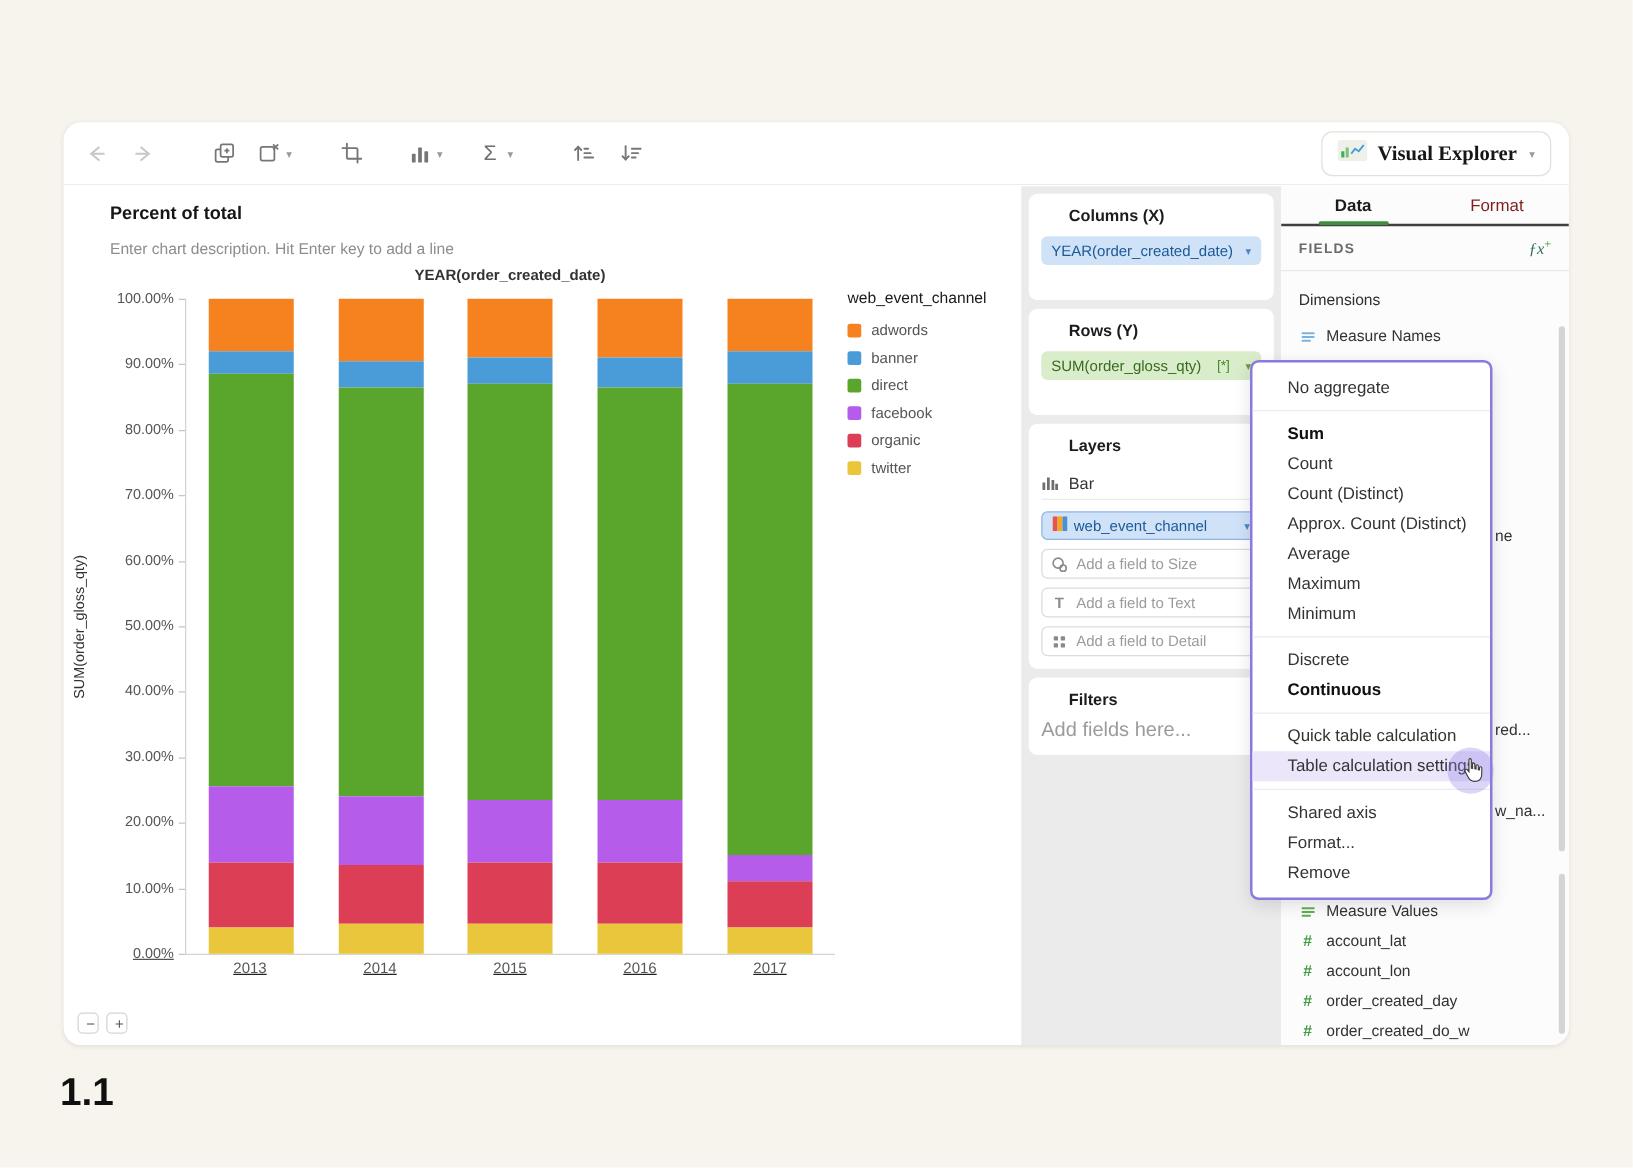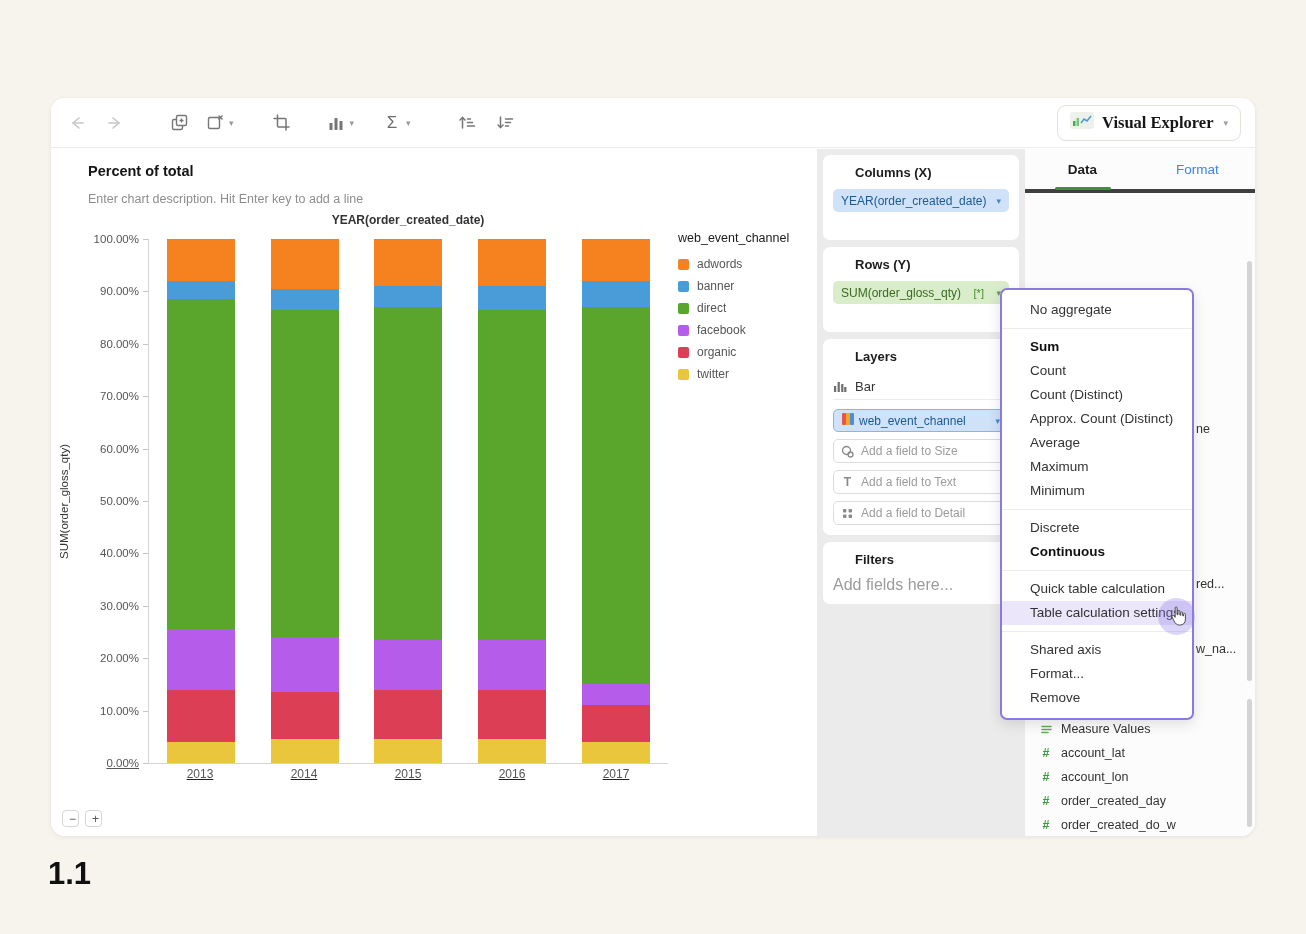--- a/index.html
+++ b/index.html
@@ -66,22 +66,22 @@
   .pill-marker { margin-left:auto; font-size:11px; color:#4a8a2a; }
   .pad-bottom { padding-bottom:28px; }
   .mark-row { height:27px; display:flex; align-items:center; gap:8px; border-bottom:1px solid #ececec; font-size:13px; color:#333; }
   .layer-pill { margin-top:9px; border:1px solid #8fb4e2; }
   .add-field { margin-top:7px; height:24px; border:1px solid #dcdcdc; border-radius:5px; display:flex; align-items:center; gap:7px; padding:0 7px; }
   .add-field .ph { font-size:12px; color:#9b9b9b; }
   .gray-ico { color:#8a8a8a; display:inline-flex; }
   .filters-ph { font-size:16px; color:#9b9b9b; }
   
   .fields-panel { position:absolute; left:974px; top:51px; right:0; bottom:0; background:#fcfcfc; border-radius:0 0 14px 0; }
-  .tabs { height:44px; display:flex; border-bottom:4px solid #404040; }
-  .tab { flex:1; display:flex; align-items:center; justify-content:center; font-size:13.5px; color:#3b82f6; }
+  .tabs { height:32px; display:flex; border-bottom:2px solid #404040; }
+  .tab { flex:1; display:flex; align-items:center; justify-content:center; font-size:13.5px; color:#7f1d1d; }
   .tab.active { color:#1b1b1b; font-weight:700; position:relative; }
   .tab.active::after { content:""; position:absolute; bottom:-1px; left:50%; transform:translateX(-50%); width:56px; height:3px; background:#3f8f3f; border-radius:2px; }
   .fields-header { height:36px; display:flex; align-items:center; justify-content:space-between; padding:0 14px; border-bottom:1px solid #e9e9e9; }
   .fields-header-label { font-size:11px; letter-spacing:1px; color:#6a6a6a; font-weight:700; }
   .fx-icon { font-size:13px; color:#2f6f4f; font-family:"Liberation Serif", serif; font-style:italic; }
   .fx-icon sup { color:#3fa33f; font-style:normal; font-size:10px; }
   .fields-body { padding:12px 14px 0 14px; }
   .section-label { font-size:12.5px; color:#2e2e2e; margin:4px 0 10px 0; }
   .field-item { height:24px; display:flex; align-items:center; gap:8px; }
   .field-label { font-size:12.5px; color:#333; white-space:nowrap; }
@@ -355,20 +355,37 @@
     <div class="box">
       <div class="box-title">Filters</div>
       <div class="filters-ph">Add fields here...</div>
     </div>
   </div>
 
   <div class="fields-panel">
     <div class="tabs">
       <div class="tab active">Data</div>
       <div class="tab">Format</div>
+    </div>
+    <div class="fields-header">
+      <span class="fields-header-label">FIELDS</span>
+      <span class="fx-icon">ƒx<sup>+</sup></span>
+    </div>
+    <div class="fields-body">
+      <div class="section-label">Dimensions</div>
+      <div>
+          <div class="field-item">
+            <span style="width: 14px; display: inline-flex; justify-content: center;">
+              <svg width="13" height="13" viewBox="0 0 13 13" fill="none" stroke="#7ab3e0" stroke-width="1.6" stroke-linecap="round">
+                <path d="M2 3.5h9M2 6.5h9M2 9.5h6"></path>
+              </svg>
+            </span>
+            <span class="field-label">Measure Names</span>
+          </div>
+        </div>
     </div>
     <div>
         <span class="peek" style="top: 273px;">ne</span>
         <span class="peek" style="top: 428px;">red...</span>
         <span class="peek" style="top: 493px;">w_na...</span>
       </div>
     <div class="measures-block">
         <div class="field-item">
           <span style="width: 14px; display: inline-flex; justify-content: center;">
             <svg width="13" height="13" viewBox="0 0 13 13" fill="none" stroke="#5fae54" stroke-width="1.6" stroke-linecap="round">

